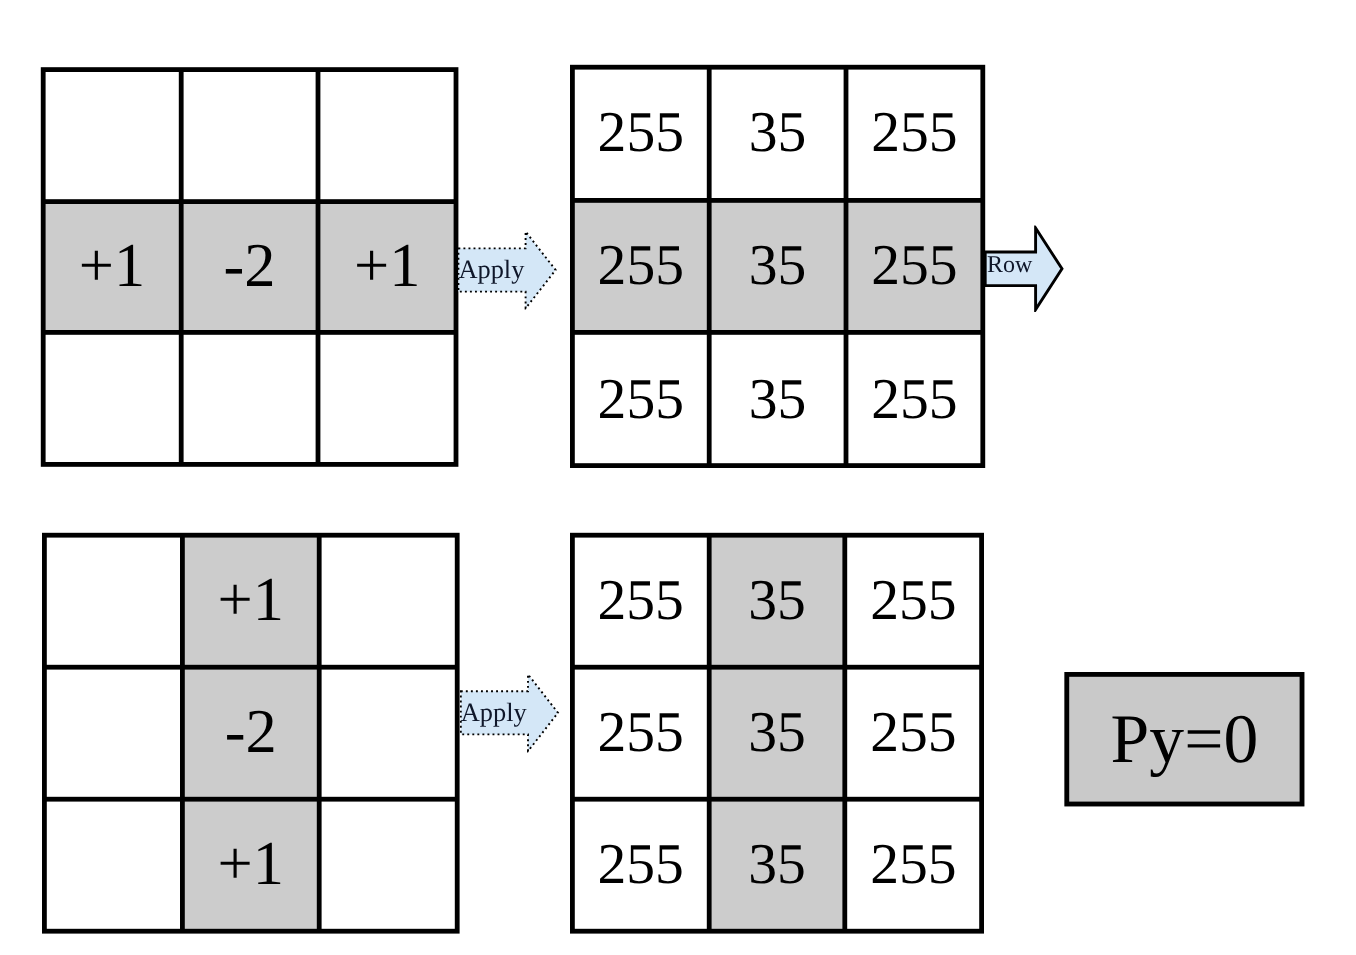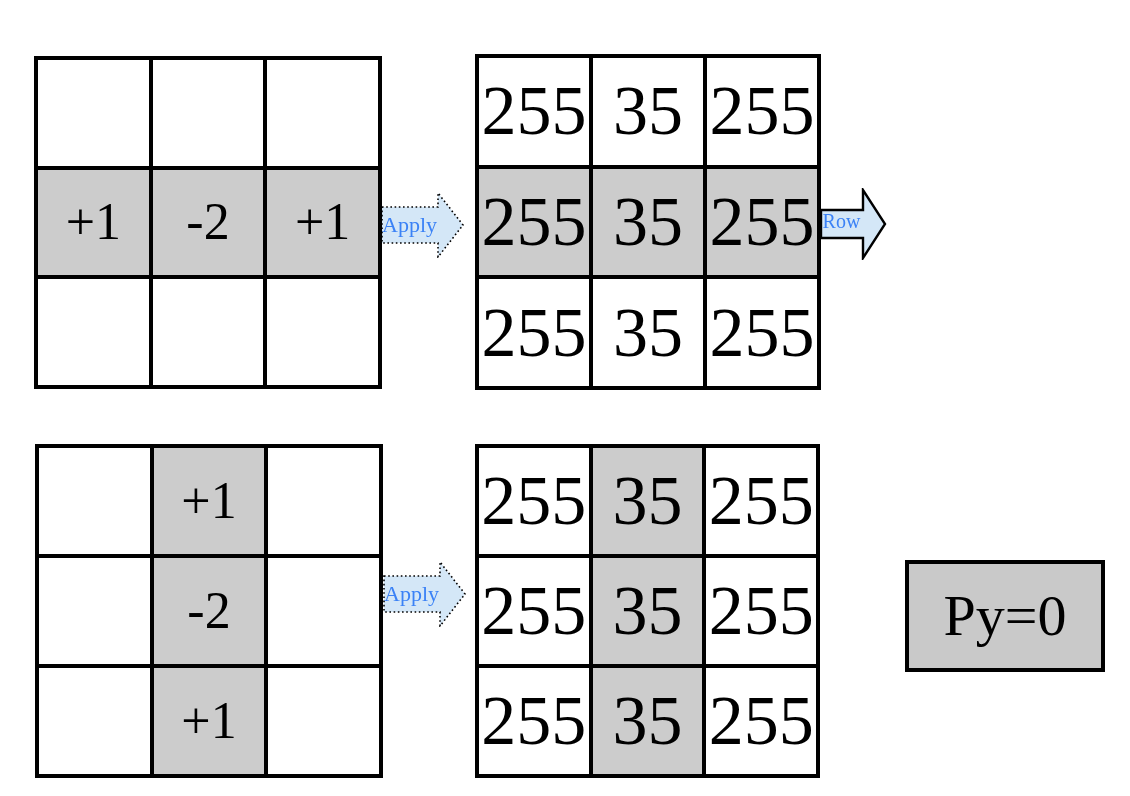--- a/index.html
+++ b/index.html
@@ -28,31 +28,31 @@
   }
   .cell {
     background: #ffffff;
     display: flex;
     align-items: center;
     justify-content: center;
     font-family: "Liberation Serif", serif;
     line-height: 1;
   }
   .cell.shaded { background: var(--shaded-cell, #ccc); }
-  .pixel-grid .cell { font-size: 70px; }
+  .pixel-grid .cell { font-size: 48px; }
   .kernel-grid .cell { font-size: 52px; }
   .arrow-wrap { position: absolute; }
   .arrow-wrap svg { display: block; }
   .arrow-label {
     position: absolute;
     display: flex;
     align-items: center;
     justify-content: center;
     font-family: "Liberation Serif", serif;
-    color: #3b82f6;
+    color: #0f172a;
     line-height: 1;
   }
   .apply-arrow .arrow-label {
     left: 0; top: 15px; width: 57px; height: 36px; font-size: 22px;
   }
   .dir-arrow .arrow-label {
     left: 0; top: 21px; width: 43px; height: 24px; font-size: 20px;
   }
   .result-box {
     position: absolute;
@@ -69,21 +69,21 @@
   
   #grid-kernel-row   { left: 34px;  top: 56px;  width: 348px; height: 333px; }
   #grid-pixels-row   { left: 475px; top: 54px;  width: 346px; height: 336px; }
   #grid-kernel-col   { left: 35px;  top: 444px; width: 348px; height: 334px; }
   #grid-pixels-col   { left: 475px; top: 444px; width: 345px; height: 334px; }
   #apply-arrow-1     { left: 381px; top: 192px; width: 84px;  height: 66px; }
   #apply-arrow-2     { left: 383px; top: 561px; width: 84px;  height: 66px; }
   #row-arrow         { left: 820px; top: 188px; width: 67px;  height: 72px; }
   #col-arrow         { left: 820px; top: 578px; width: 67px;  height: 72px; }
   #px-box            { left: 887px; top: 171px; width: 225px; height: 112px; }
-  #py-box            { left: 887px; top: 560px; width: 200px; height: 112px; margin-left: 18px; }
+  #py-box            { left: 887px; top: 560px; width: 200px; height: 112px; }
 </style>
 </head>
 <body>
 
 <div id="canvas">
 
   <div id="grid-kernel-row" class="grid3 kernel-grid">
       <div class="cell"></div>
       <div class="cell"></div>
       <div class="cell"></div>

